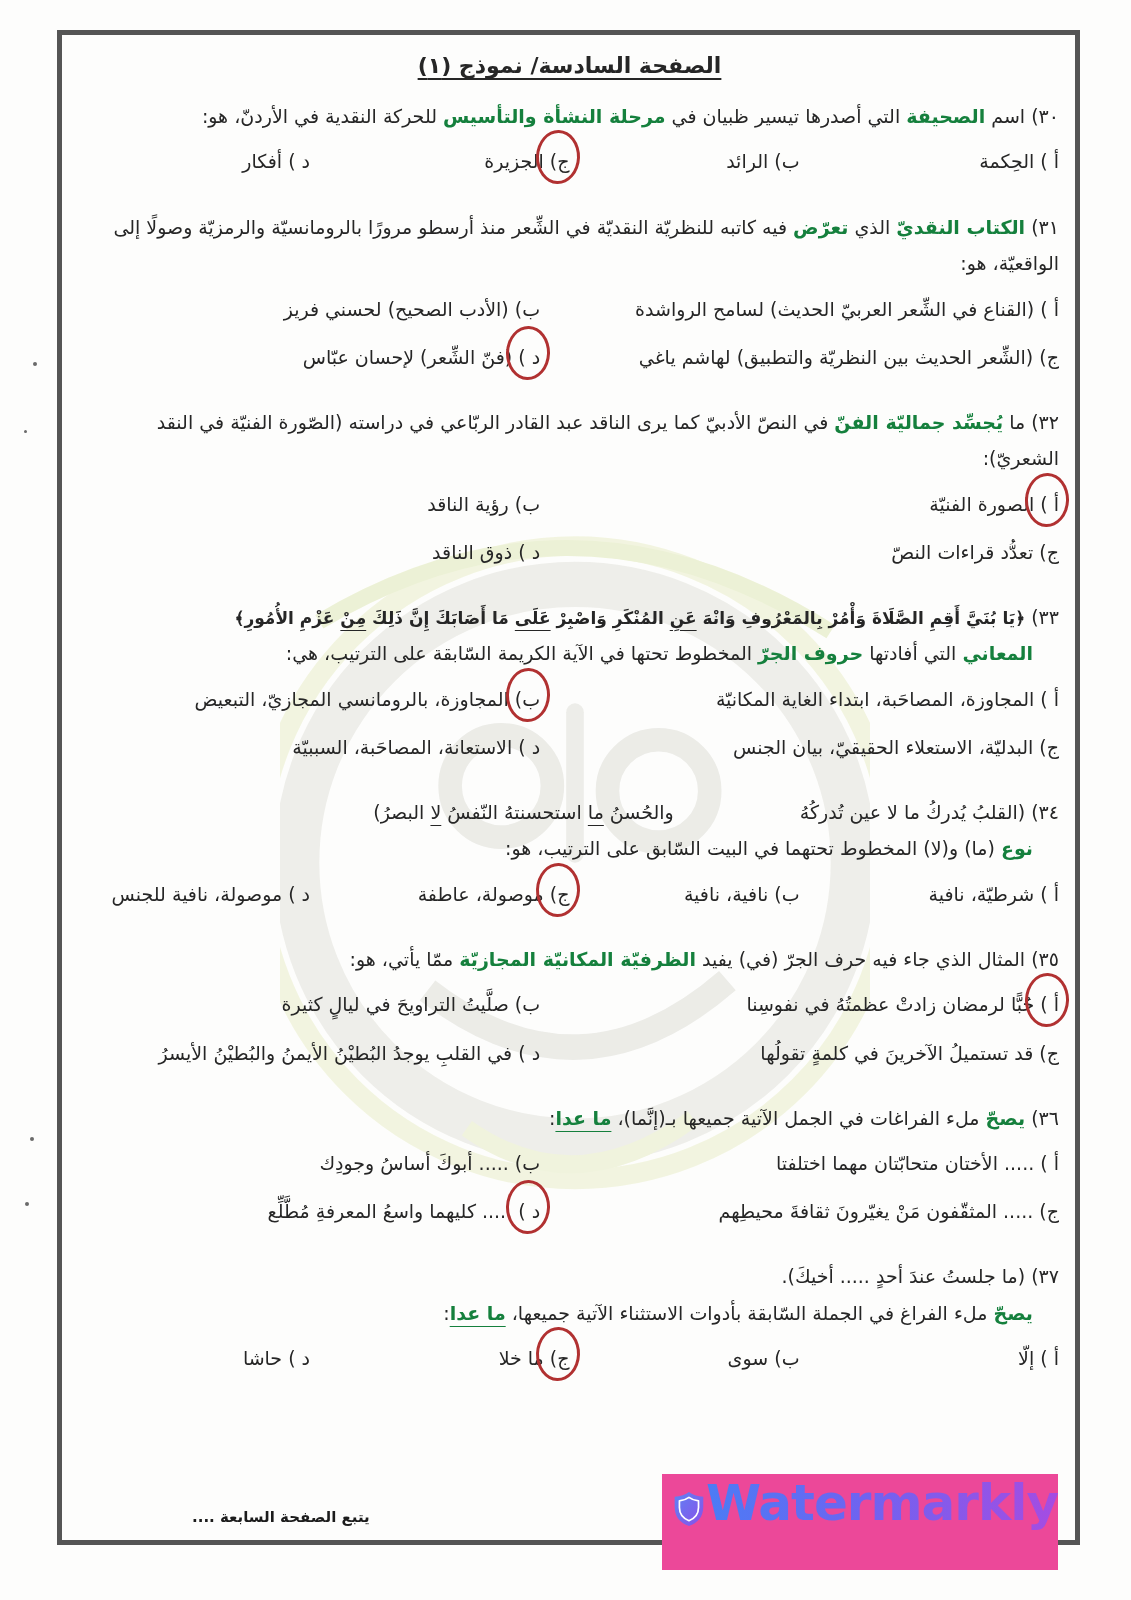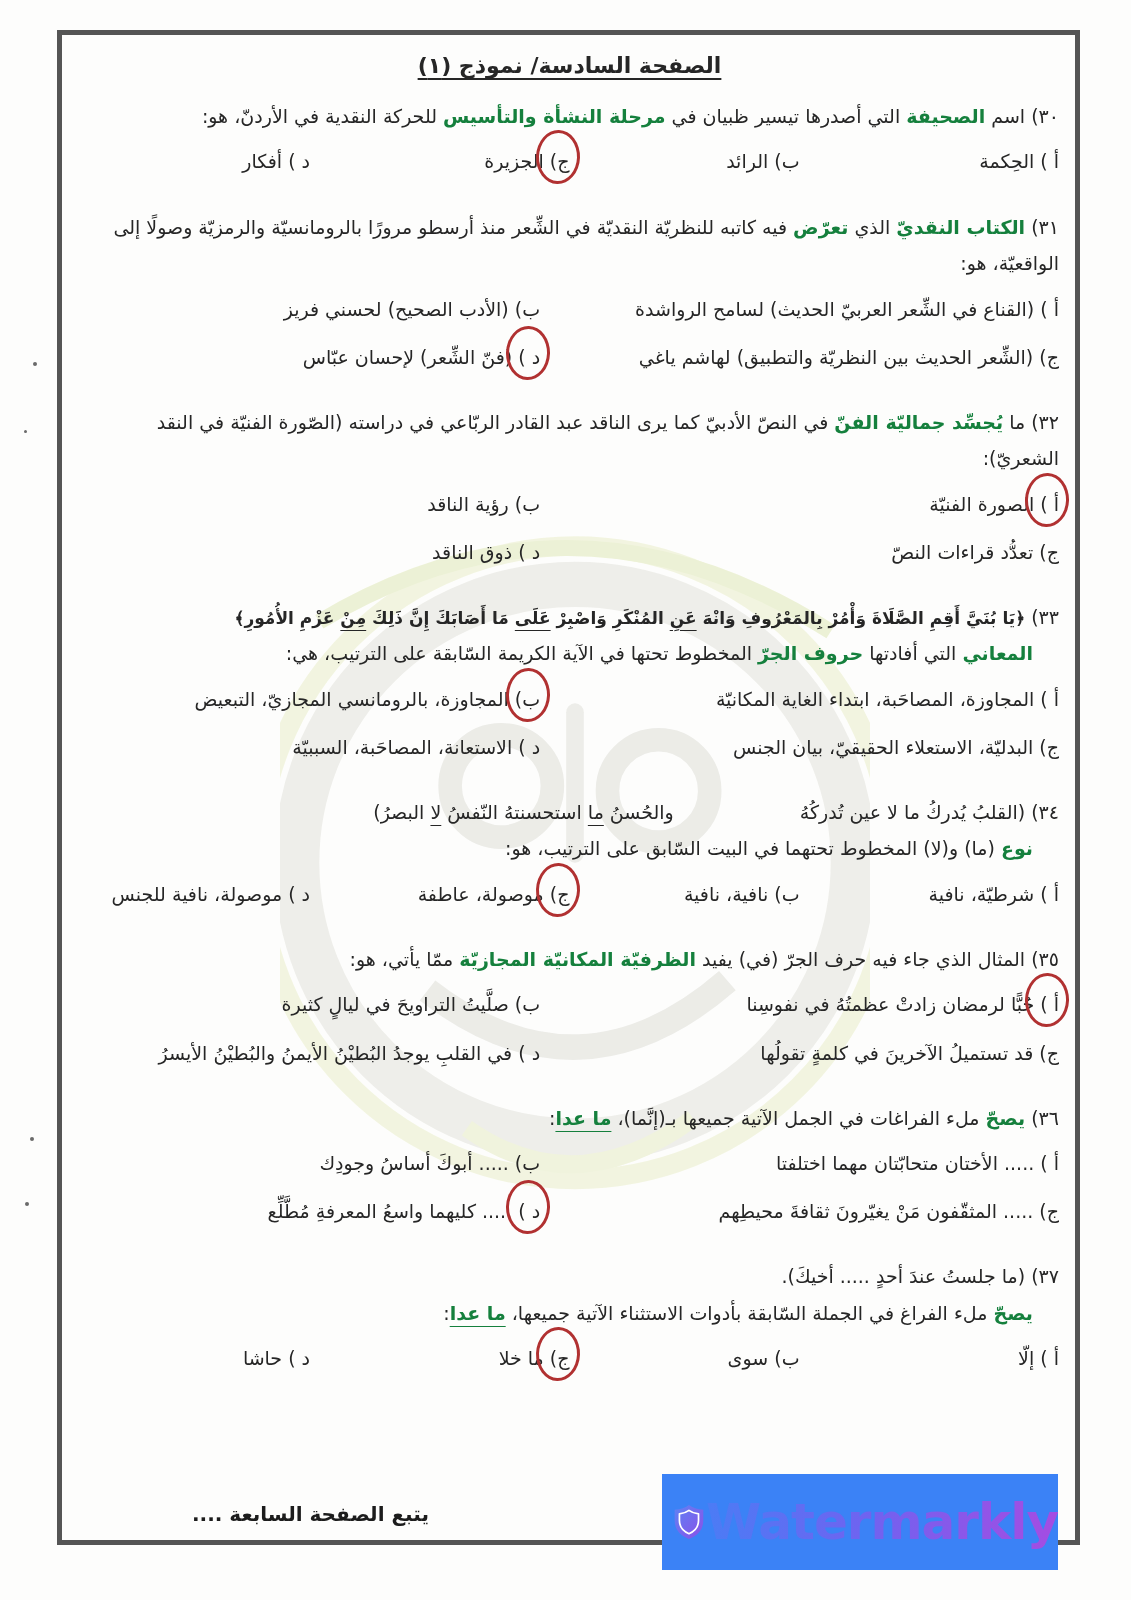--- a/index.html
+++ b/index.html
@@ -25,23 +25,23 @@
   .u{text-decoration:underline;text-underline-offset:6px;}
   .quran{font-weight:bold;font-size:17px;}
   .poem-gap{display:inline-block;width:126px;}
   .opts{margin-top:9px;display:grid;font-size:19px;line-height:1.9;}
   .opts.grid2{grid-template-columns:53% 47%;row-gap:12px;}
   .opts.row4{grid-template-columns:26.5% 23.5% 26.5% 23.5%;}
   .opt{white-space:nowrap;text-align:right;}
   .okey{position:relative;display:inline-block;}
   .ring{position:absolute;right:-10px;top:-13px;width:38px;height:48px;
         border:3px solid #b13131;border-radius:50%;transform:rotate(2deg);}
-  .footer{position:absolute;left:130px;bottom:14px;font-size:20px;font-weight:bold;color:#1c1c1c;}
-  .wm{position:absolute;top:1474px;left:662px;width:396px;height:96px;background:#3b82f6;z-index:3;
-      display:flex;align-items:center;direction:ltr;padding-left:10px;box-sizing:border-box;}
+  .footer{position:absolute;left:130px;bottom:14px;font-size:15px;font-weight:bold;color:#1c1c1c;}
+  .wm{position:absolute;top:1474px;left:662px;width:396px;height:96px;background:#ec4899;z-index:3;
+      display:flex;align-items:flex-start;direction:ltr;padding-left:10px;box-sizing:border-box;}
   .wm-text{font-size:50px;font-weight:bold;letter-spacing:-1px;
       background:linear-gradient(90deg,#4b7cf5 0%,#6f63f0 45%,#a54ce2 100%);
       -webkit-background-clip:text;background-clip:text;color:transparent;}
   .speck{position:absolute;background:#6a6a6a;border-radius:50%;z-index:2;}
 </style>
 </head>
 <body>
 
 <div class="speck" style="left:33px;top:362px;width:4px;height:4px;"></div>
 <div class="speck" style="left:24px;top:430px;width:3px;height:3px;"></div>

